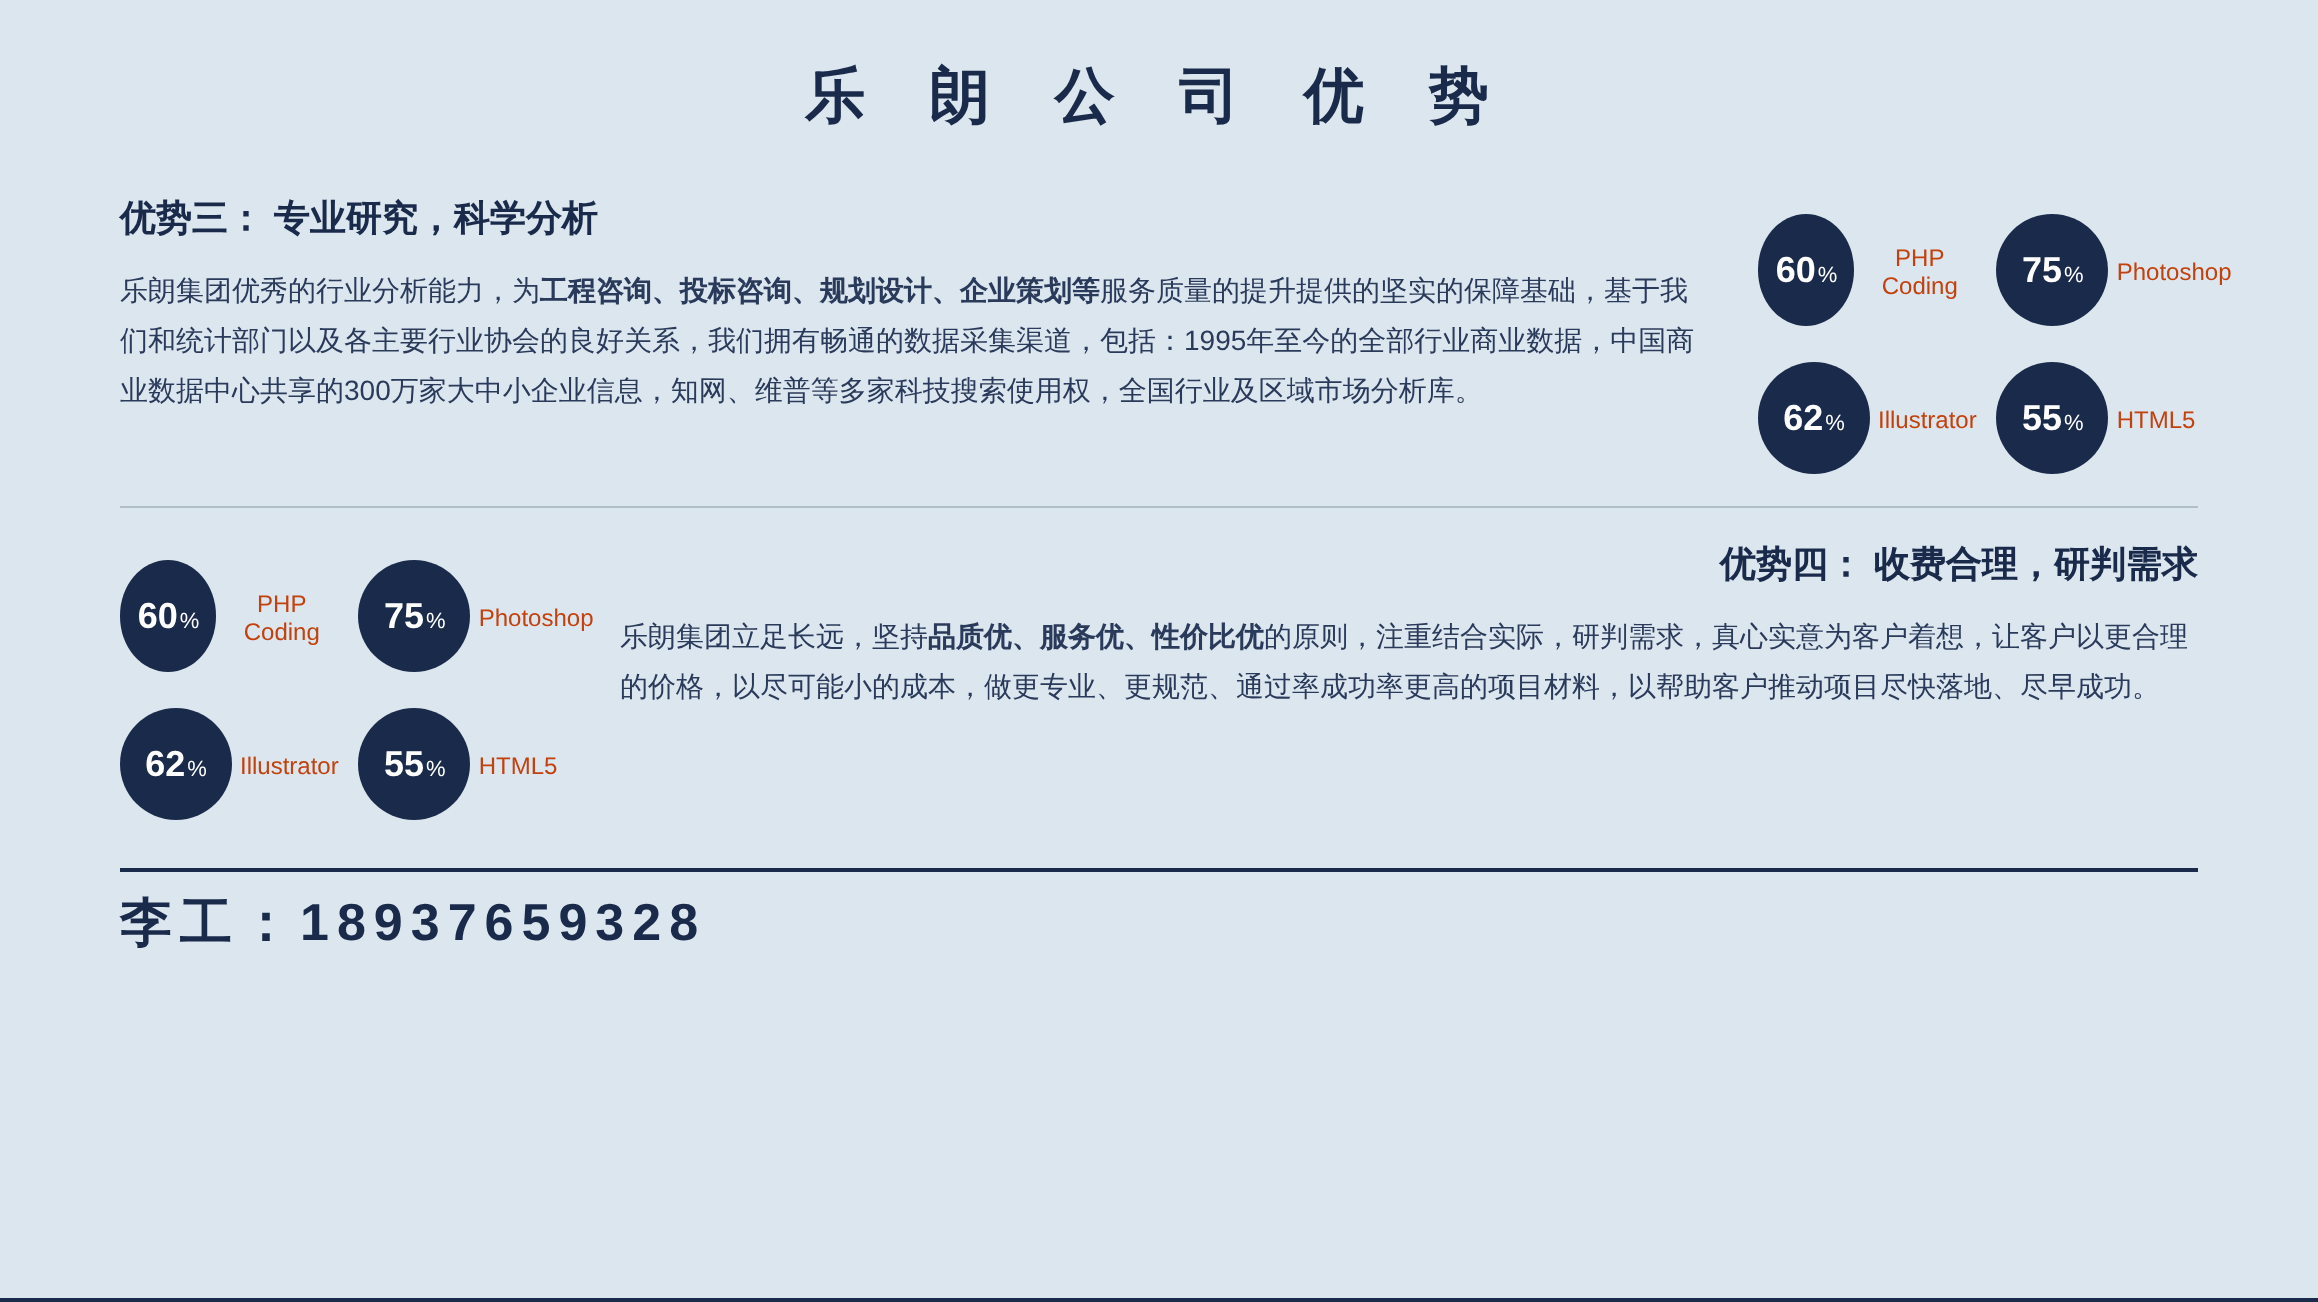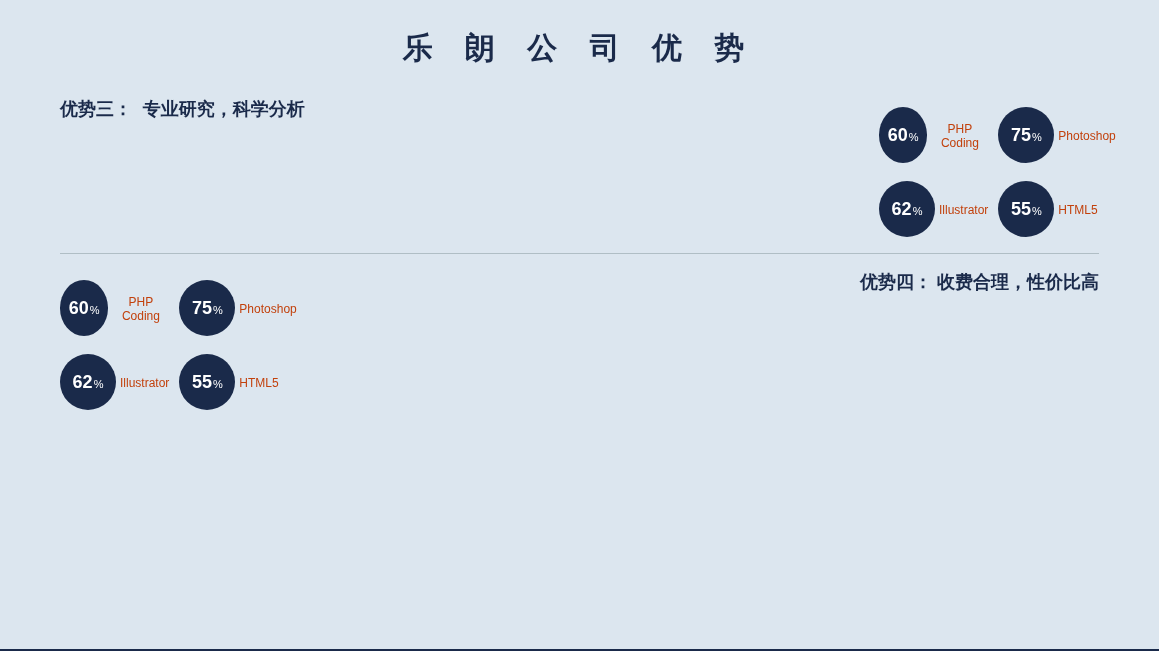--- a/index.html
+++ b/index.html
@@ -35,21 +35,20 @@
     .section-top {
       display: flex;
       margin-top: 18px;
       padding-bottom: 16px;
       border-bottom: 1px solid #b0bec5;
     }
 
     .section-top-left {
       flex: 1;
       padding-right: 30px;
-      font-family: Liberation Mono, monospace;
     }
 
     .section-title {
       font-size: 18px;
       font-weight: bold;
       color: #1a2a4a;
       margin-bottom: 12px;
     }
 
     .section-body {
@@ -172,20 +171,23 @@
 </head>
 <body>
 
 <div class="page-container">
 
   <h1 class="page-title">乐 朗 公 司 优 势</h1>
 
   <div class="section-top">
     <div class="section-top-left">
       <div class="section-title">优势三：  专业研究，科学分析</div>
+      <div class="section-body">
+        <span>乐朗集团优秀的行业分析能力，为</span><strong>工程咨询、投标咨询、规划设计、企业策划等</strong><span>服务质量的提升提供的坚实的保障基础，基于我们和统计部门以及各主要行业协会的良好关系，我们拥有畅通的数据采集渠道，包括：1995年至今的全部行业商业数据，中国商业数据中心共享的300万家大中小企业信息，知网、维普等多家科技搜索使用权，全国行业及区域市场分析库。</span>
+      </div>
     </div>
 
     <div class="section-top-right">
       <div class="skill-item">
         <div class="skill-circle">
           <div class="skill-circle-inner">
             <span class="skill-percent">60</span>
               <span class="skill-percent-sign">%</span>
           </div>
         </div>
@@ -255,19 +257,25 @@
           <div class="skill-circle-inner">
             <span class="skill-percent">55</span>
               <span class="skill-percent-sign">%</span>
           </div>
         </div>
         <span class="skill-label">HTML5</span>
       </div>
     </div>
 
     <div class="section-bottom-right">
-      <div class="section-title-right">优势四：  收费合理，性价比高</div>
+      <div class="section-title-right">优势四：  收费合理，研判需求</div>
+      <div class="section-body">
+        <span>乐朗集团立足长远，坚持</span><strong>品质优、服务优、性价比优</strong><span>的原则，注重结合实际，研判需求，真心实意为客户着想，让客户以更合理的价格，以尽可能小的成本，做更专业、更规范、通过率成功率更高的项目材料，以帮助客户推动项目尽快落地、尽早成功。</span>
+      </div>
     </div>
   </div>
 
+  <div class="footer-contact">
+    <span class="footer-contact-text">李工：18937659328</span>
+  </div>
 
   <div class="bottom-line"></div>
 </div>
 
 </body></html>

